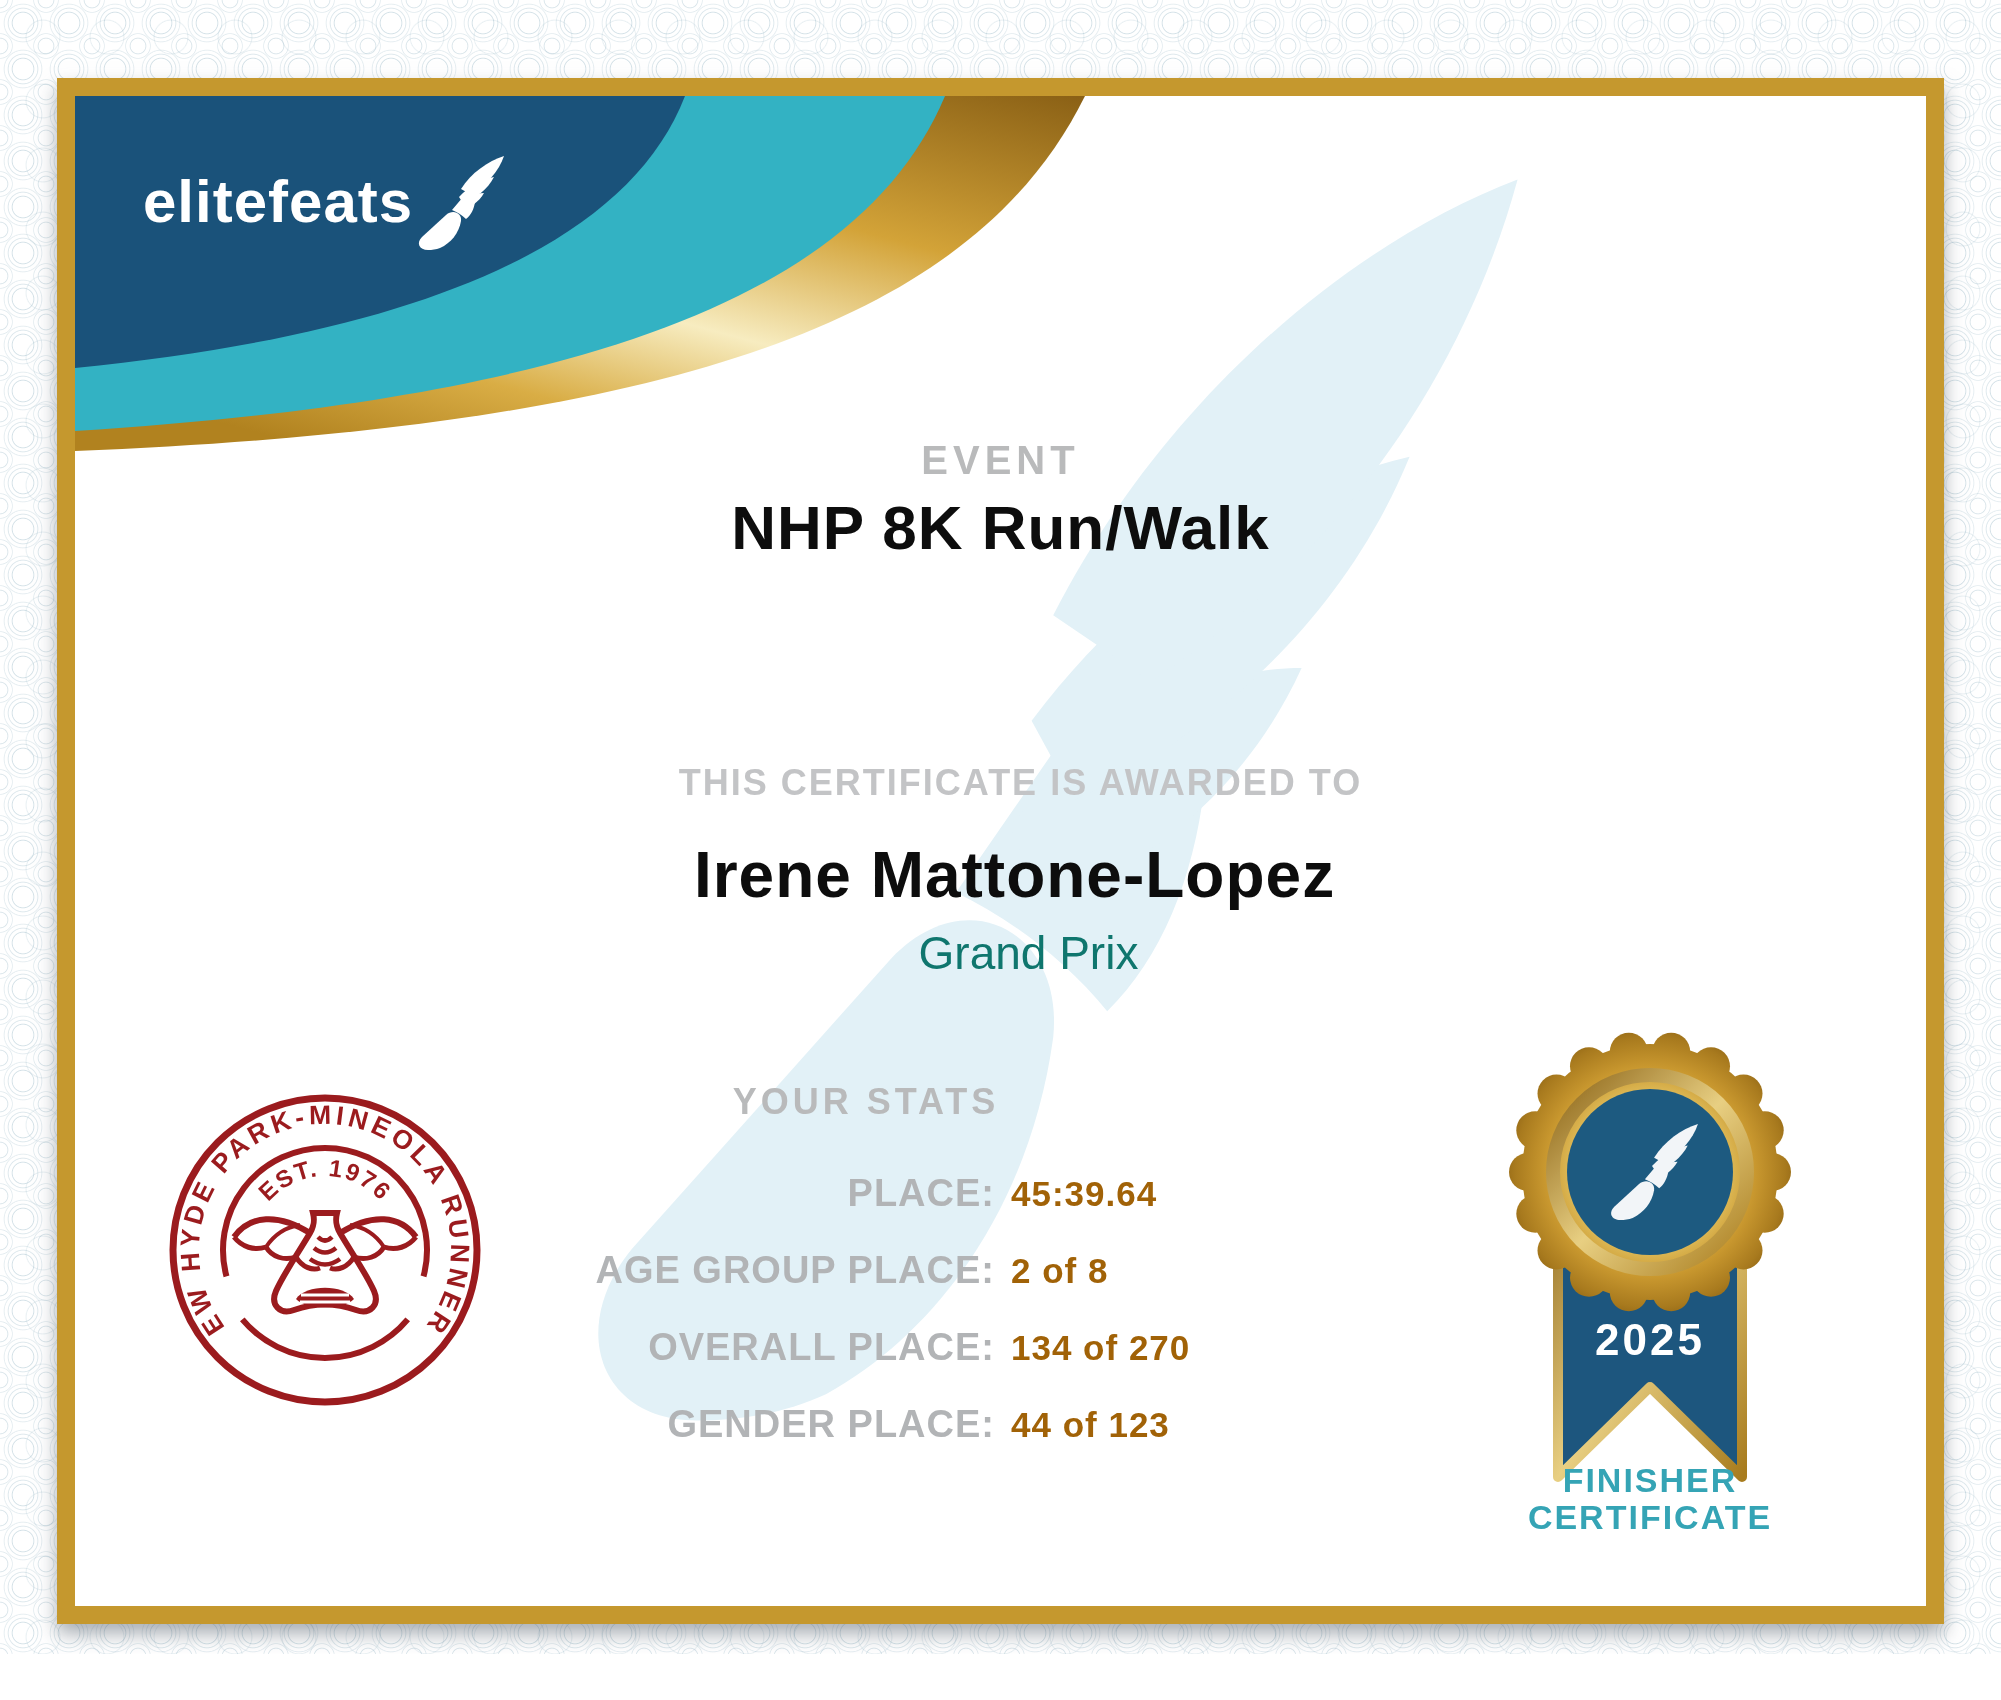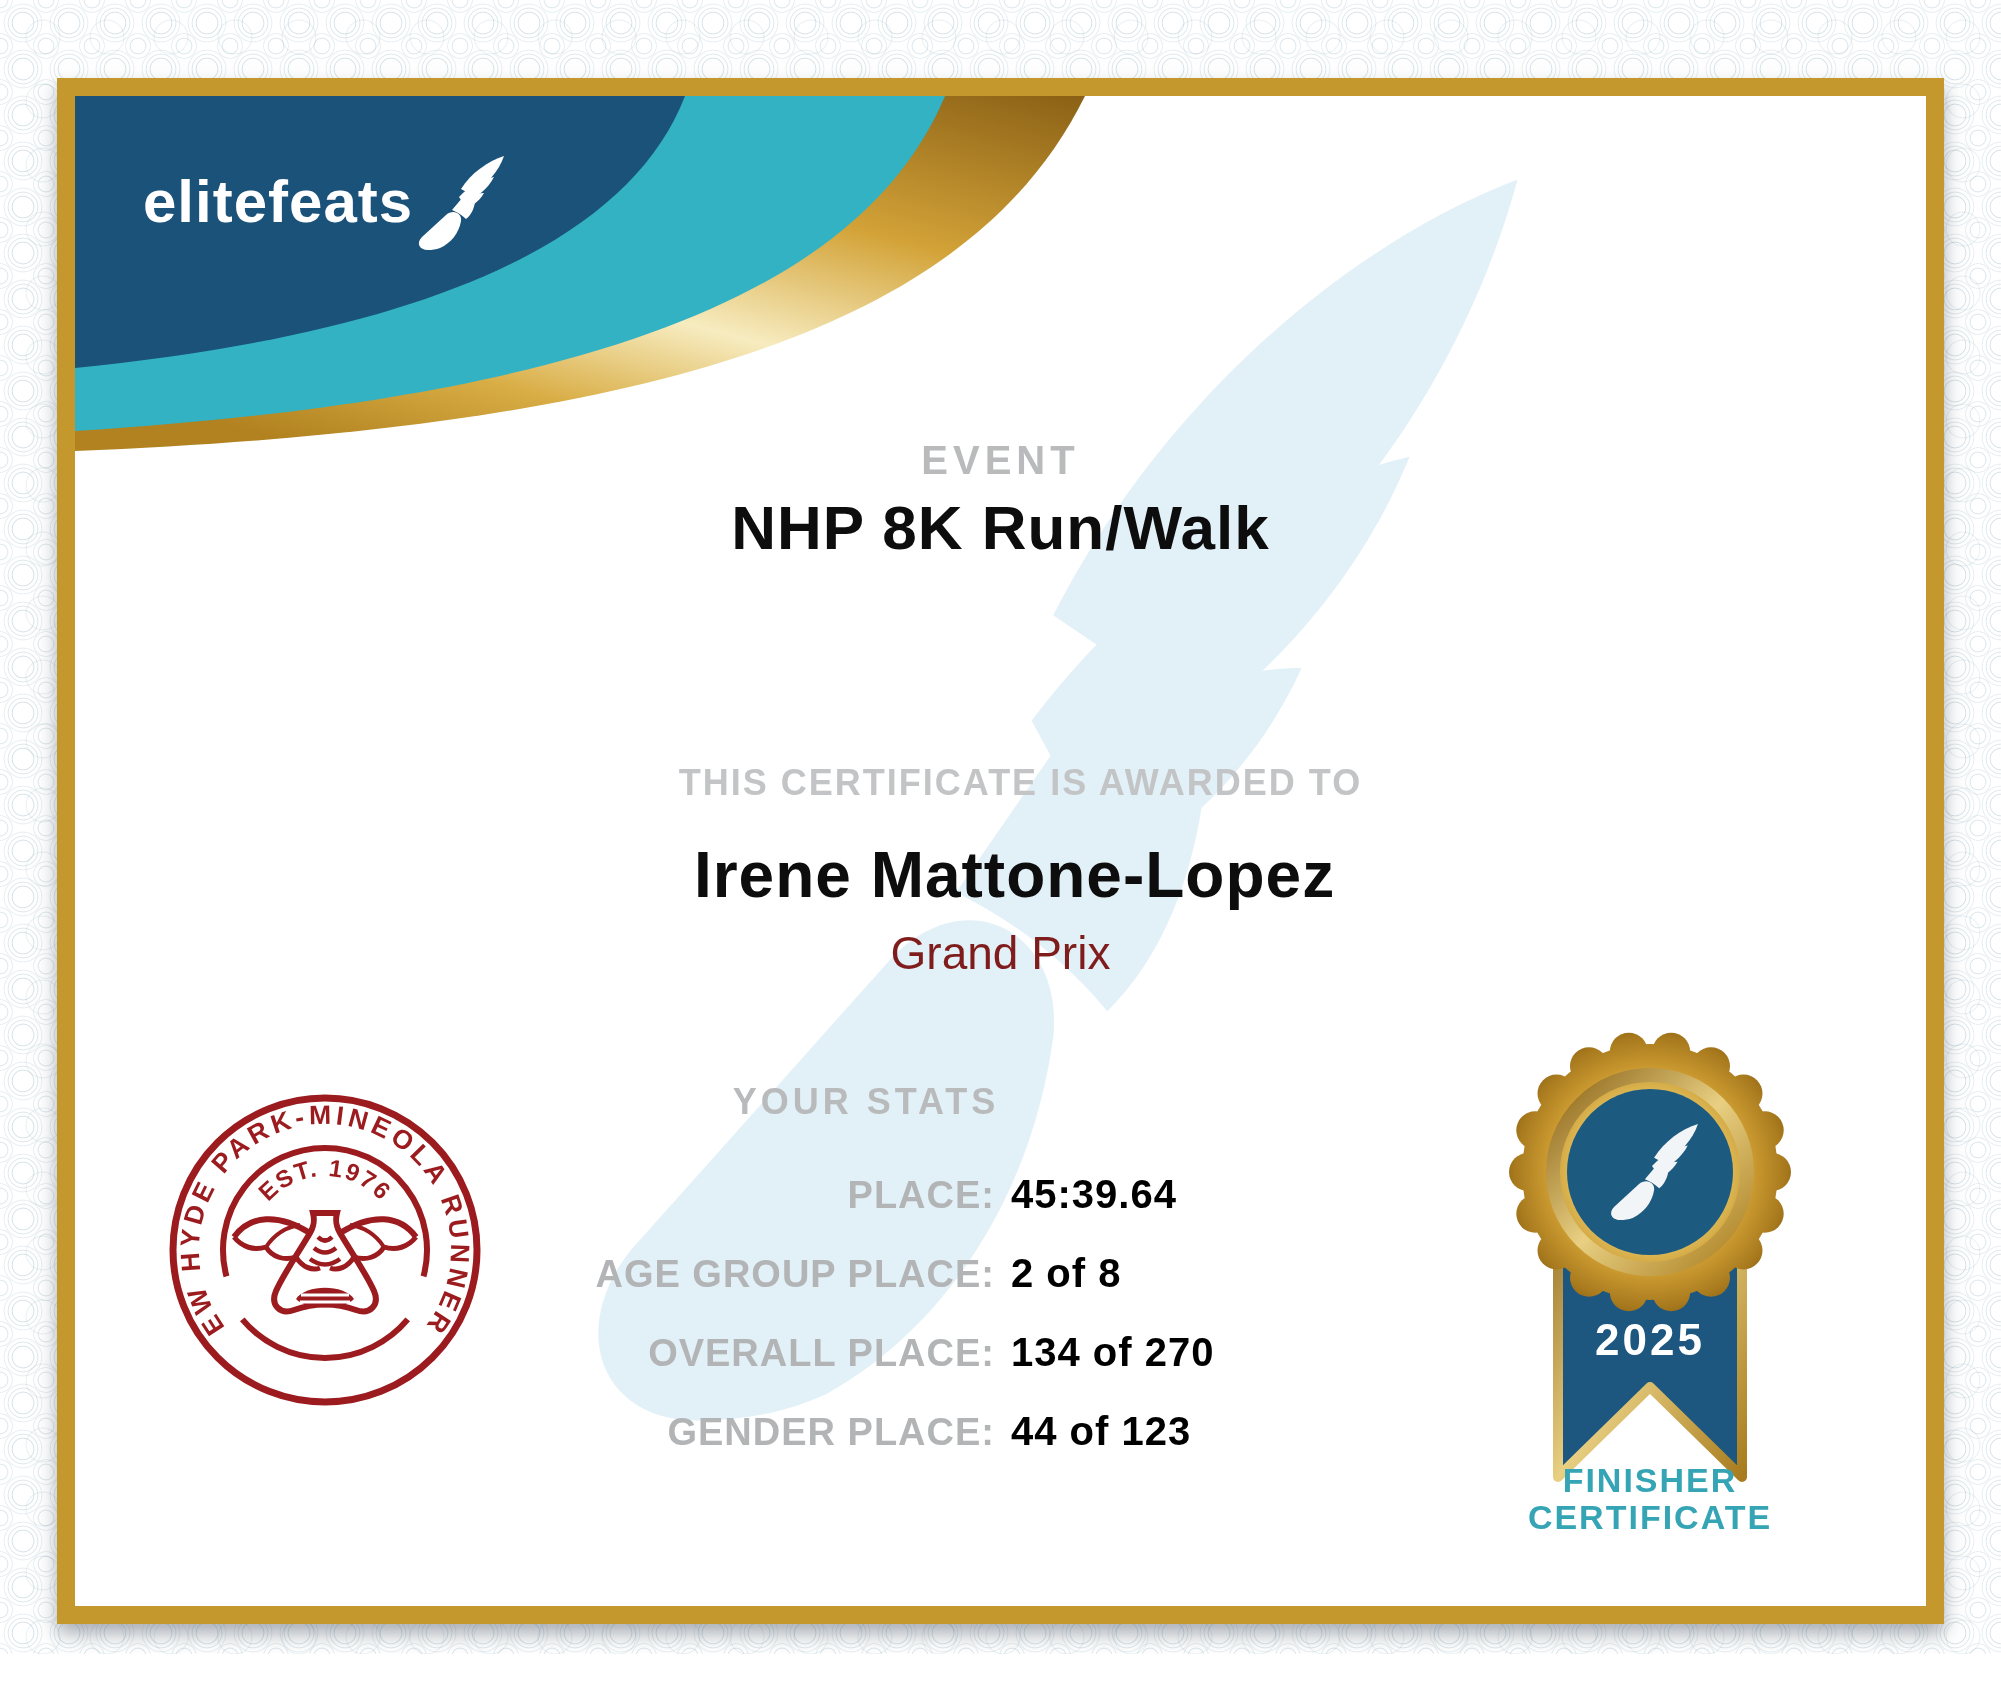--- a/index.html
+++ b/index.html
@@ -28,32 +28,32 @@
   .header-art{position:absolute;left:0;top:0;width:1100px;height:380px;z-index:1;pointer-events:none;}
   .logo{position:absolute;left:68px;top:48px;z-index:2;display:flex;align-items:flex-start;color:#ffffff;}
   .logo-text{font-size:60px;font-weight:700;letter-spacing:1px;line-height:1;padding-top:28px;}
   .logo-foot{width:100px;height:118px;margin-left:-6px;color:#ffffff;}
   .content{position:absolute;inset:0;z-index:2;}
   .center-line{position:absolute;left:0;width:100%;text-align:center;}
   .event-label{top:342px;font-size:40px;font-weight:700;letter-spacing:5px;color:#b9babb;}
   .event-name{top:396px;font-size:62px;font-weight:800;color:#0d0d0d;letter-spacing:1px;}
   .awarded-label{top:666px;font-size:36px;font-weight:700;letter-spacing:2px;color:#c3c4c6;margin-left:20px;}
   .recipient{top:742px;font-size:64px;font-weight:800;color:#0d0d0d;letter-spacing:1px;padding-left:14px;}
-  .division{top:830px;font-size:46px;font-weight:400;color:#7f1d1d;letter-spacing:0;}
+  .division{top:830px;font-size:46px;font-weight:400;color:#0f766e;letter-spacing:0;padding-left:28px;}
   .stats-heading{
     position:absolute;left:791px;top:985px;transform:translateX(-50%);
     font-size:36px;font-weight:700;letter-spacing:4px;color:#b9babb;white-space:nowrap;
   }
   .stats{position:absolute;left:420px;top:1076px;}
   .stat-row{display:flex;align-items:baseline;margin-bottom:34px;}
   .stat-label{
     width:500px;text-align:right;font-size:38px;font-weight:700;
     letter-spacing:1px;color:#b2b4b6;white-space:nowrap;
   }
-  .stat-value{margin-left:16px;font-size:40px;font-weight:800;color:#000000;letter-spacing:1px;white-space:nowrap;}
+  .stat-value{margin-left:16px;font-size:35px;font-weight:800;color:#a16207;letter-spacing:1px;white-space:nowrap;}
   .seal{position:absolute;left:85px;top:989px;width:330px;height:330px;color:#9b1b1e;}
   .medal{position:absolute;left:1425px;top:929px;width:300px;height:460px;}
   .medal-caption{
     position:absolute;left:1575px;top:1366px;transform:translateX(-50%);
     text-align:center;color:#35a4b5;font-size:34px;font-weight:800;
     letter-spacing:2px;line-height:1.1;white-space:nowrap;
   }
 </style>
 </head>
 <body>

